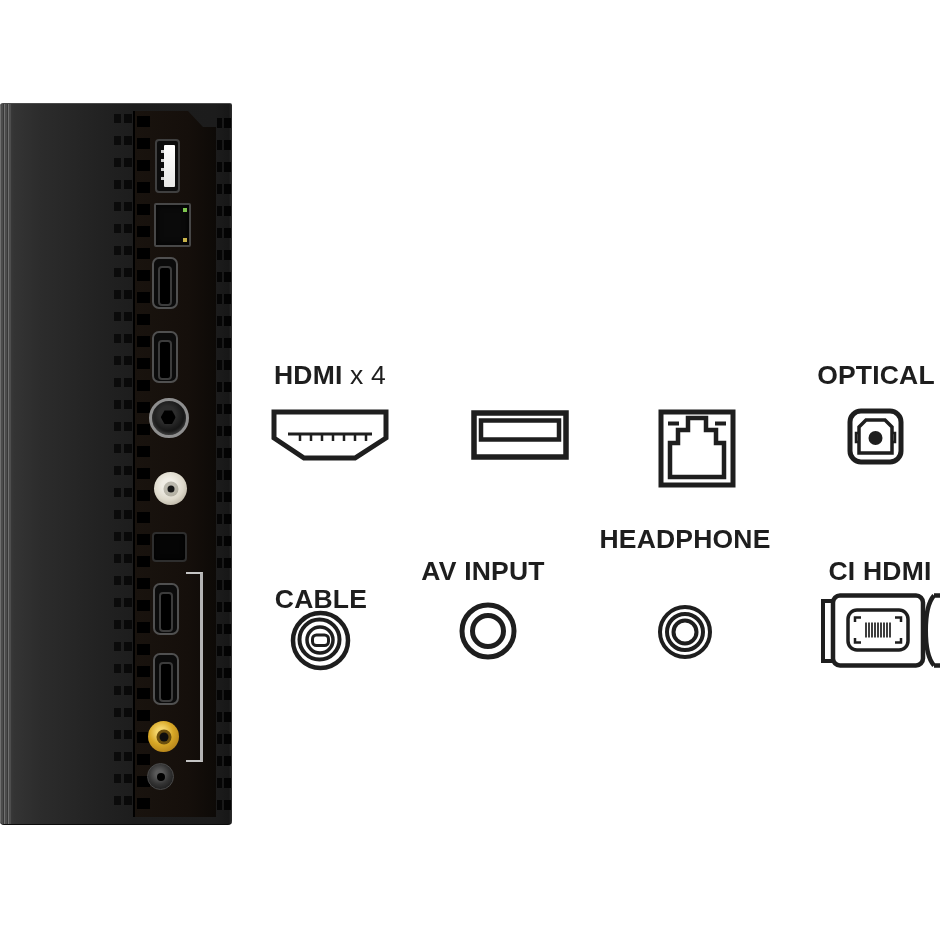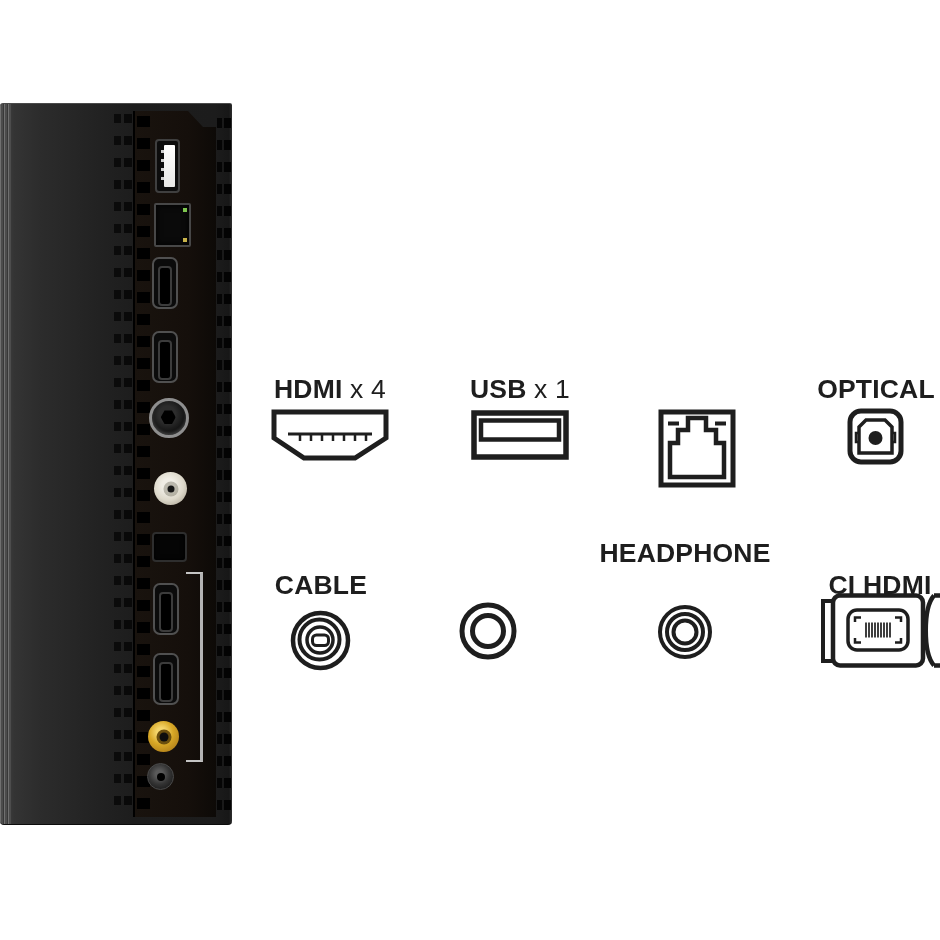--- a/index.html
+++ b/index.html
@@ -95,21 +95,21 @@
   .jack-dot { position:absolute; left:50%; top:50%; width:8px; height:8px;
     transform:translate(-50%,-50%); border-radius:50%; background:#000; }
 
   .bracket { position:absolute; left:186px; top:468px; width:14px; height:186px;
     border-top:2px solid #c4c4c4; border-right:3px solid #b4b4b4; border-bottom:2px solid #c4c4c4; }
 
   
   .legend-label {
     position:absolute; width:220px; text-align:center;
     font-size:26.5px; font-weight:bold; color:var(--text,#1e1e1e);
-    letter-spacing:.2px; white-space:nowrap;margin-top:14px;
+    letter-spacing:.2px; white-space:nowrap;
   }
   .legend-label .sfx { font-weight:400; }
   .licon { position:absolute; }
   .licon .s { fill:none; stroke:var(--icon_stroke,#1e1e1e); }
   .licon .f { fill:var(--icon_stroke,#1e1e1e); stroke:none; }
 </style>
 </head>
 <body>
 
 <div class="stage">
@@ -162,21 +162,20 @@
     </div>
 
     <div class="port port-jack">
       <div class="jack-dot"></div>
     </div>
 
     <div class="bracket"></div>
   </div>
 
   <div class="legend-label" style="left:220px; top:360px;"><span class="main">HDMI</span><span class="sfx"> x 4</span></div>
-  <div class="legend-label" style="left:410px; top:360px;"><span class="main">USB</span><span class="sfx"> x 1</span></div>
   <div class="legend-label" style="left:766px; top:360px;"><span class="main">OPTICAL</span><span class="sfx"></span></div>
 
   <svg class="licon" style="left:271px; top:409px;" width="118" height="52" viewBox="0 0 118 52">
     <path class="s" stroke-width="5" stroke-linejoin="miter" d="M3,3 H115 V29 L84,49 H33 L3,29 Z"></path>
     <path class="s" stroke-width="3" d="M17,25 H101"></path>
     <path class="s" stroke-width="2.5" d="M29,25 v7 M40,25 v7 M51,25 v7 M62,25 v7 M73,25 v7 M84,25 v7 M95,25 v7"></path>
   </svg>
 
   <svg class="licon" style="left:471px; top:410px;" width="98" height="50" viewBox="0 0 98 50">
     <rect class="s" stroke-width="5.5" x="3" y="3" width="92" height="44"></rect>
@@ -189,21 +188,22 @@
     <path class="s" stroke-width="4.5" stroke-linejoin="miter" d="M12,68 V34 H20 V21 H30 V9 H48 V21 H58 V34 H66 V68 Z"></path>
   </svg>
 
   <svg class="licon" style="left:847px; top:408px;" width="57" height="57" viewBox="0 0 57 57">
     <rect class="s" stroke-width="5" x="3" y="3" width="51" height="51" rx="11"></rect>
     <path class="s" stroke-width="3.5" stroke-linejoin="miter" d="M12,45 V19 L19,12 H38 L45,19 V45 Z"></path>
     <path class="s" stroke-width="2.5" d="M12,25 H9 V34 H12 M45,25 H48 V34 H45"></path>
     <circle class="f" cx="28.5" cy="30" r="7"></circle>
   </svg>
 
-  <div class="legend-label" style="left:211px; top:556px;"><span class="main">CABLE</span></div>
+  <div class="legend-label" style="left:211px; top:584px;"><span class="main">CABLE</span></div>
+  <div class="legend-label" style="left:373px; top:556px;"><span class="main">AV INPUT</span></div>
   <div class="legend-label" style="left:575px; top:524px;"><span class="main">HEADPHONE</span></div>
   <div class="legend-label" style="left:770px; top:556px;"><span class="main">CI HDMI</span></div>
 
   <svg class="licon" style="left:290px; top:609px;" width="62" height="63" viewBox="0 0 62 63">
     <circle class="s" stroke-width="4.5" cx="30.5" cy="31.5" r="27.5"></circle>
     <circle class="s" stroke-width="4" cx="29.5" cy="30.5" r="20"></circle>
     <circle class="s" stroke-width="3.5" cx="30" cy="31" r="13"></circle>
     <rect class="s" stroke-width="3" x="22.5" y="26" width="16" height="10.5" rx="4"></rect>
   </svg>
 

